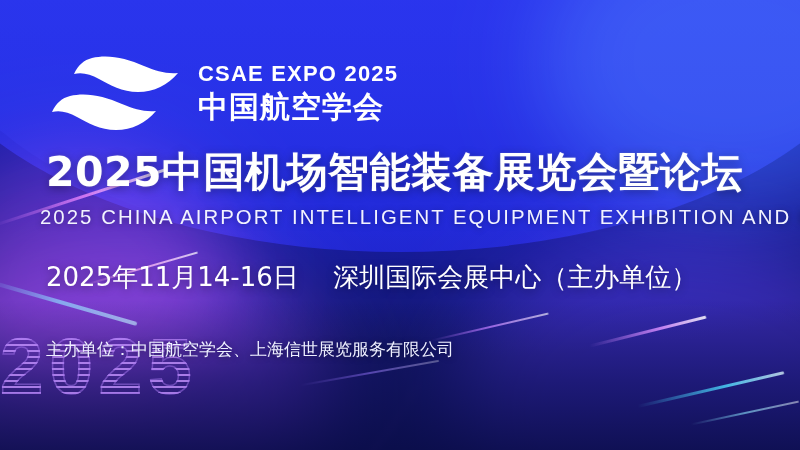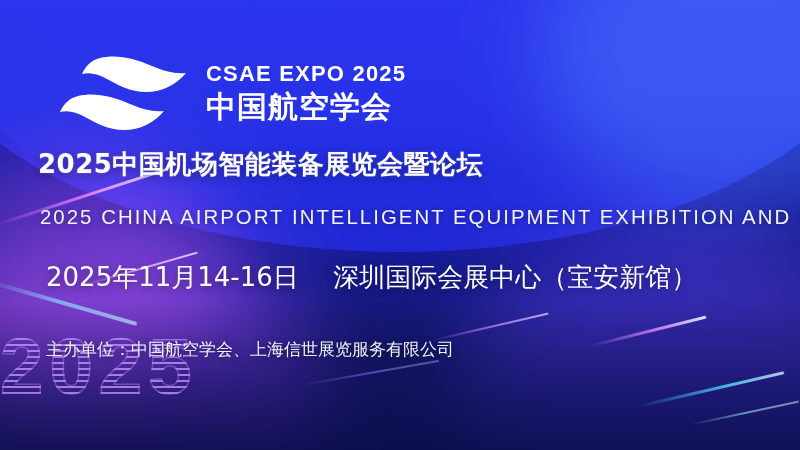--- a/index.html
+++ b/index.html
@@ -159,39 +159,39 @@
     -webkit-background-clip:text;
     background-clip:text;
     color:transparent;
     -webkit-text-stroke:1.5px rgba(175,125,250,.5);
   }
 
   
   .content{position:absolute;inset:0;}
 
   .logo-block{
-    position:absolute;left:60px;top:52px;
+    position:absolute;left:52px;top:52px;
     display:flex;align-items:center;gap:14px;
   }
   .logo-mark{width:132px;height:82px;flex:none;display:block;}
   .logo-text{display:flex;flex-direction:column;justify-content:center;}
   .logo-en{
     color:#ffffff;font-weight:700;font-size:22px;letter-spacing:1.2px;
     line-height:1;margin-bottom:6px;white-space:nowrap;
   }
   .logo-cn{
     color:#ffffff;font-weight:700;font-size:30px;letter-spacing:1px;
     line-height:1.05;white-space:nowrap;
     font-family:"DejaVu Sans","Liberation Sans",sans-serif;
   }
 
   .title-cn{
-    position:absolute;left:38px;top:150px;
+    position:absolute;left:46px;top:150px;
     color:#ffffff;font-weight:700;
-    font-size:26px;letter-spacing:.5px;line-height:1.1;
+    font-size:41px;letter-spacing:.5px;line-height:1.1;
     white-space:nowrap;
     font-family:"DejaVu Sans","Liberation Sans",sans-serif;
     text-shadow:0 2px 10px rgba(0,0,0,.38), 0 0 2px rgba(255,255,255,.25);
   }
 
   .title-en{
     position:absolute;left:40px;top:205px;
     color:#f2f3ff;font-weight:400;
     font-size:21px;letter-spacing:2.1px;line-height:1.1;
     white-space:nowrap;
@@ -270,19 +270,19 @@
       </div>
     </div>
 
     <div class="title-cn">2025中国机场智能装备展览会暨论坛</div>
 
     <div class="title-en">2025 CHINA AIRPORT INTELLIGENT EQUIPMENT EXHIBITION AND FORUM</div>
 
     <div class="venue-line">
       <span>2025年11月14-16日</span>
       <span class="venue-gap"></span>
-      <span>深圳国际会展中心（宝安新馆）</span>
+      <span>深圳国际会展中心（主办单位）</span>
     </div>
 
     <div class="organizer-line">主办单位：中国航空学会、上海信世展览服务有限公司</div>
 
   </div>
 </div>
 
 </body></html>

